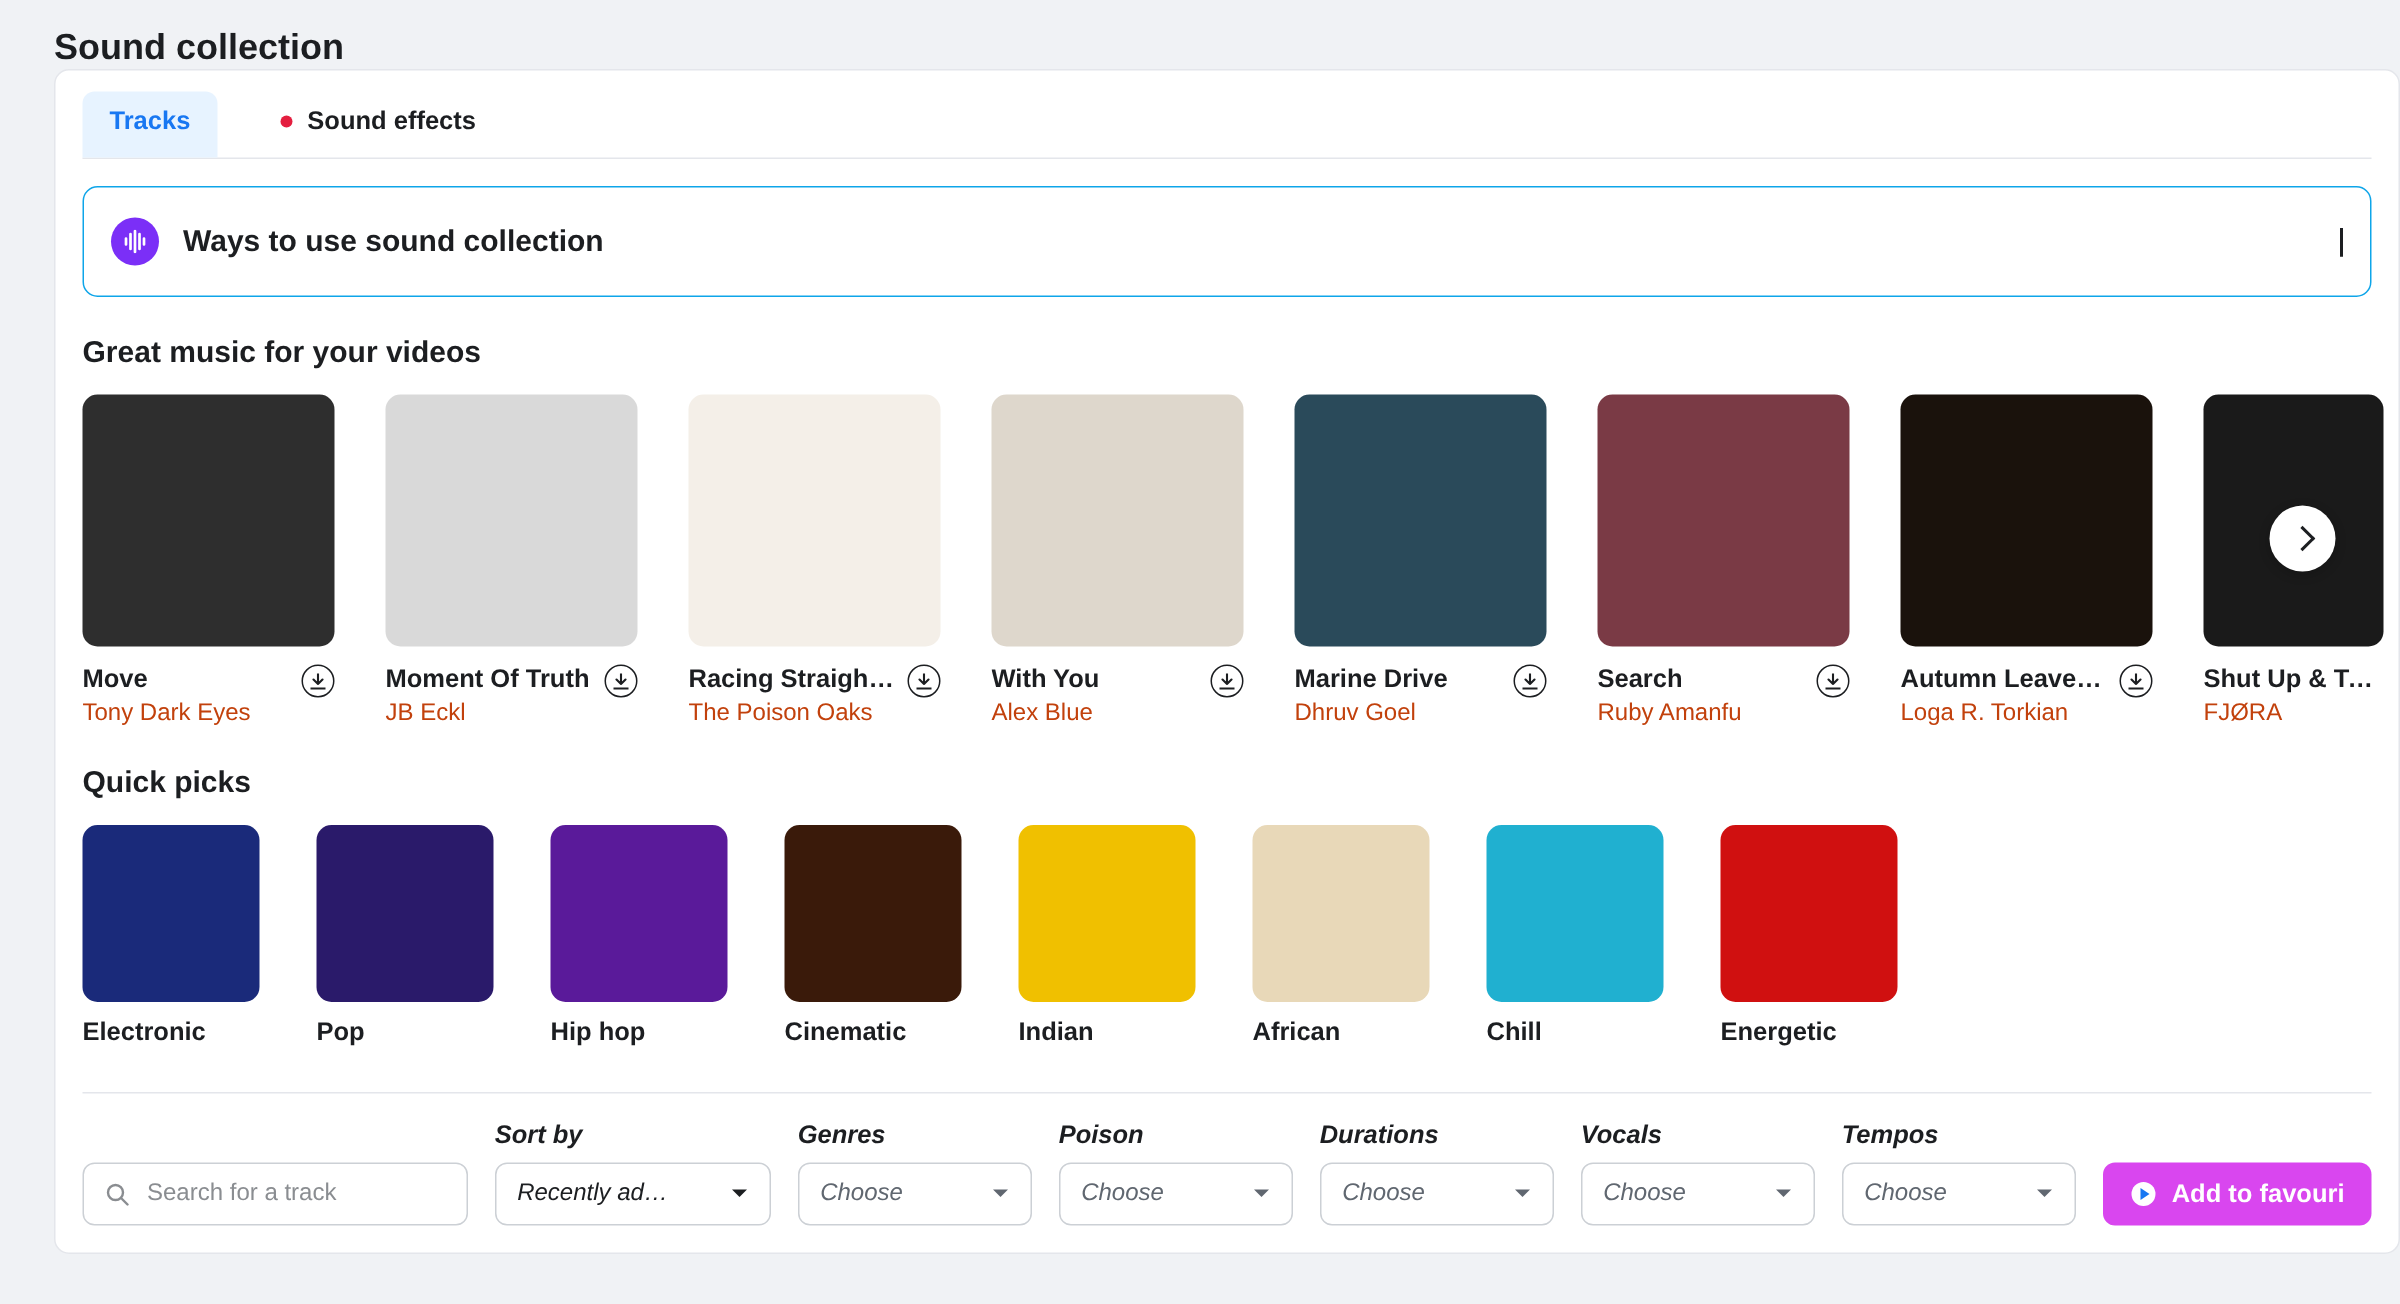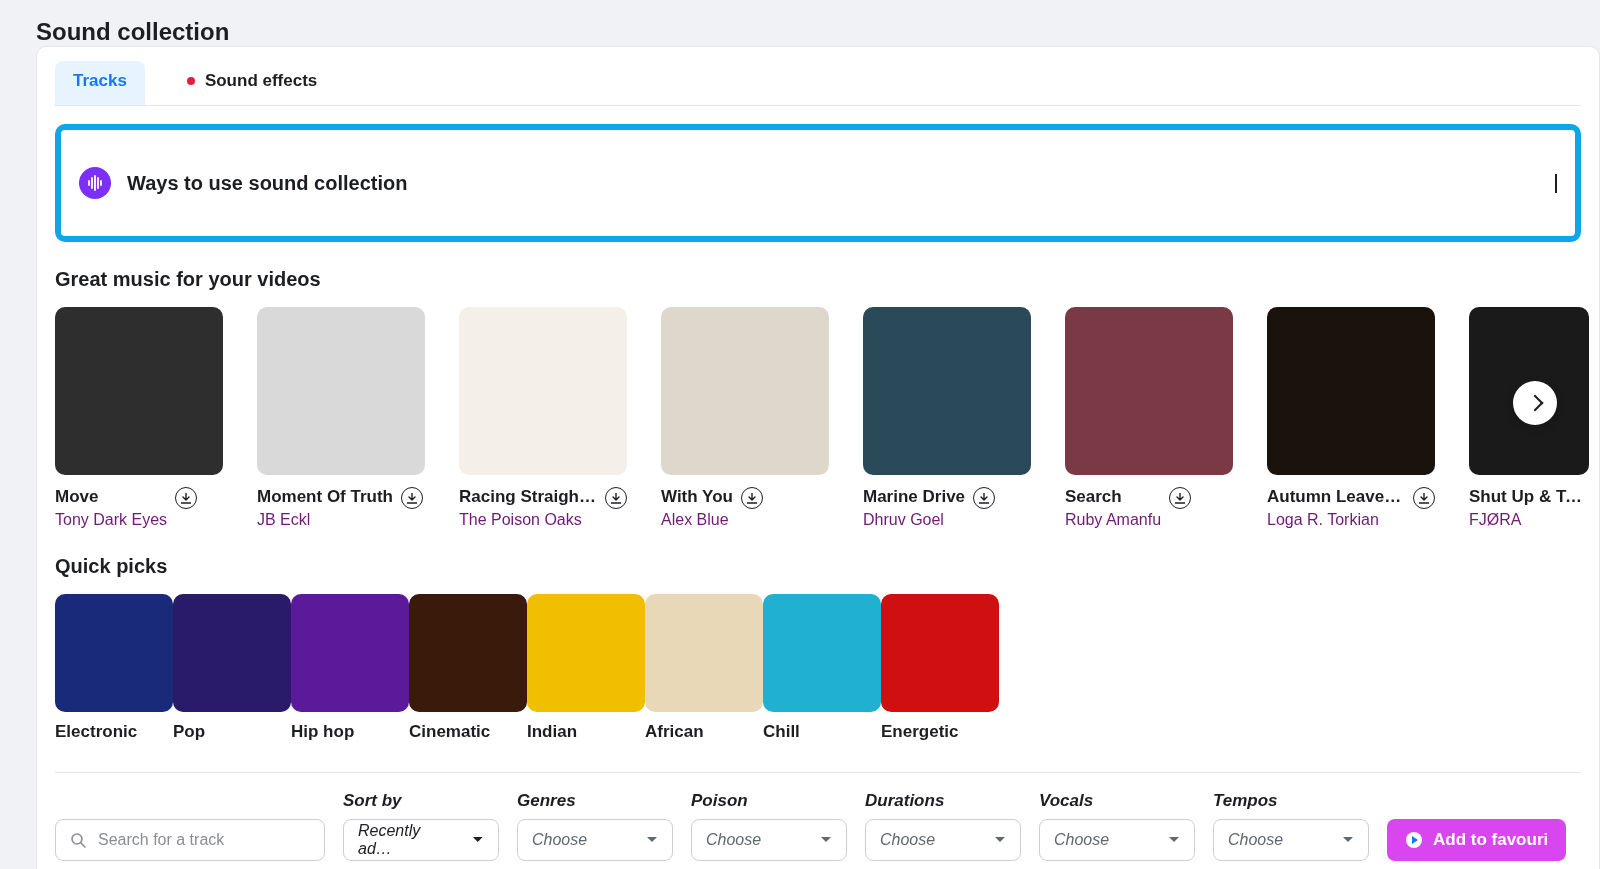--- a/index.html
+++ b/index.html
@@ -4,47 +4,47 @@
 <style>
   * { margin:0; padding:0; box-sizing:border-box; font-family: Helvetica, Arial, sans-serif; }
   body { background:#f0f2f5; color:#1c1e21; width:1600px; height:869px; overflow:hidden; }
   .page { padding:18px 0 0 36px; }
   .page-title { font-size:24px; font-weight:700; }
   .card { background:#fff; border:1px solid #e4e6eb; border-radius:10px; padding:0 18px 18px 18px; }
   .tabs { display:flex; align-items:center; border-bottom:1px solid #e4e6eb; gap:24px; padding-top:14px; }
   .tab { display:flex; align-items:center; gap:10px; padding:10px 18px 14px 18px; font-size:17px; font-weight:600; color:#1c1e21; cursor:pointer; border-radius:8px 8px 0 0; }
   .tab.active { background:#e7f3ff; color:#1877f2; }
   .dot { width:8px; height:8px; border-radius:50%; background:#e41e3f; }
-  .banner { display:flex; align-items:center; justify-content:space-between; border:6px solid #0ea5e9; border-radius:10px; padding:37px 18px; margin-top:18px; }
+  .banner { display:flex; align-items:center; justify-content:space-between; border:1px solid #0ea5e9; border-radius:10px; padding:20px 18px; margin-top:18px; }
   .banner-left { display:flex; align-items:center; gap:16px; }
   .banner-icon { width:32px; height:32px; border-radius:50%; background:#7b2ff7; display:flex; align-items:center; justify-content:center; color:#fff; }
   .banner-title { font-size:20px; font-weight:700; }
   .section-h { font-size:20px; font-weight:700; margin:26px 0 16px 0; }
   .track-row { display:flex; gap:34px; position:relative; }
   .track-tile { width:168px; flex:0 0 168px; }
   .track-tile.narrow { width:120px; flex:0 0 120px; }
   .track-art { width:100%; height:168px; border-radius:10px; background:#444; display:block; }
-  .track-meta { display:flex; align-items:flex-start; gap:8px; margin-top:12px; }
+  .track-meta { display:flex; justify-content:space-between; align-items:flex-start; gap:8px; margin-top:12px; }
   .track-title { font-size:17px; font-weight:700; white-space:nowrap; overflow:hidden; text-overflow:ellipsis; max-width:140px; }
-  .track-artist { font-size:16px; color:#701a75; margin-top:4px; }
+  .track-artist { font-size:16px; color:#c2410c; margin-top:4px; }
   .dl-btn { width:22px; height:22px; border:1.6px solid #1c1e21; border-radius:50%; display:flex; align-items:center; justify-content:center; cursor:pointer; flex-shrink:0; }
   .pick-label { font-size:17px; font-weight:700; margin-top:10px; }
   .hr { border:none; border-top:1px solid #e4e6eb; margin-top:30px; }
   .filters { display:flex; align-items:flex-end; gap:18px; margin-top:18px; flex-wrap:nowrap; }
   .filter-col { display:flex; flex-direction:column; gap:8px;font-style:italic; }
   .filter-label { font-size:17px; font-weight:700; }
   .select, .search { height:42px; border:1px solid #ccd0d5; border-radius:8px; background:#fff; display:flex; align-items:center; padding:0 14px; font-size:16px; color:#606770; justify-content:space-between; gap:18px; cursor:pointer; }
   .search { width:270px; color:#8a8d91; justify-content:flex-start; gap:12px; cursor:text; }
   .select { width:156px; }
-  .select.sort { width:156px; color:#1c1e21; }
+  .select.sort { width:184px; color:#1c1e21; }
   .fav-btn { height:42px; background:#d946ef; color:#fff; border:none; border-radius:8px; padding:0 18px; font-size:17px; font-weight:600; display:flex; align-items:center; gap:10px; cursor:pointer; white-space:nowrap; }
   .scroll-next { position:absolute; right:24px; top:74px; width:44px; height:44px; border-radius:50%; background:#fff; box-shadow:0 2px 8px rgba(0,0,0,.2); display:flex; align-items:center; justify-content:center; cursor:pointer; }
   .chev { width:12px; height:12px; border-right:2px solid #1c1e21; border-bottom:2px solid #1c1e21; transform:rotate(-45deg); }
   .chev.down { transform:rotate(45deg); width:10px; height:10px; }
-  .quick-row { display:flex; }
+  .quick-row { display:flex; gap:38px; }
   .quick-tile { width:118px; flex:0 0 118px; cursor:pointer; }
   .quick-art { width:118px; height:118px; border-radius:10px; background:#555; }
 </style>
 </head>
 <body>
 
 <div class="page">
   <h1 class="page-title">Sound collection</h1>
 
   <div class="card">

